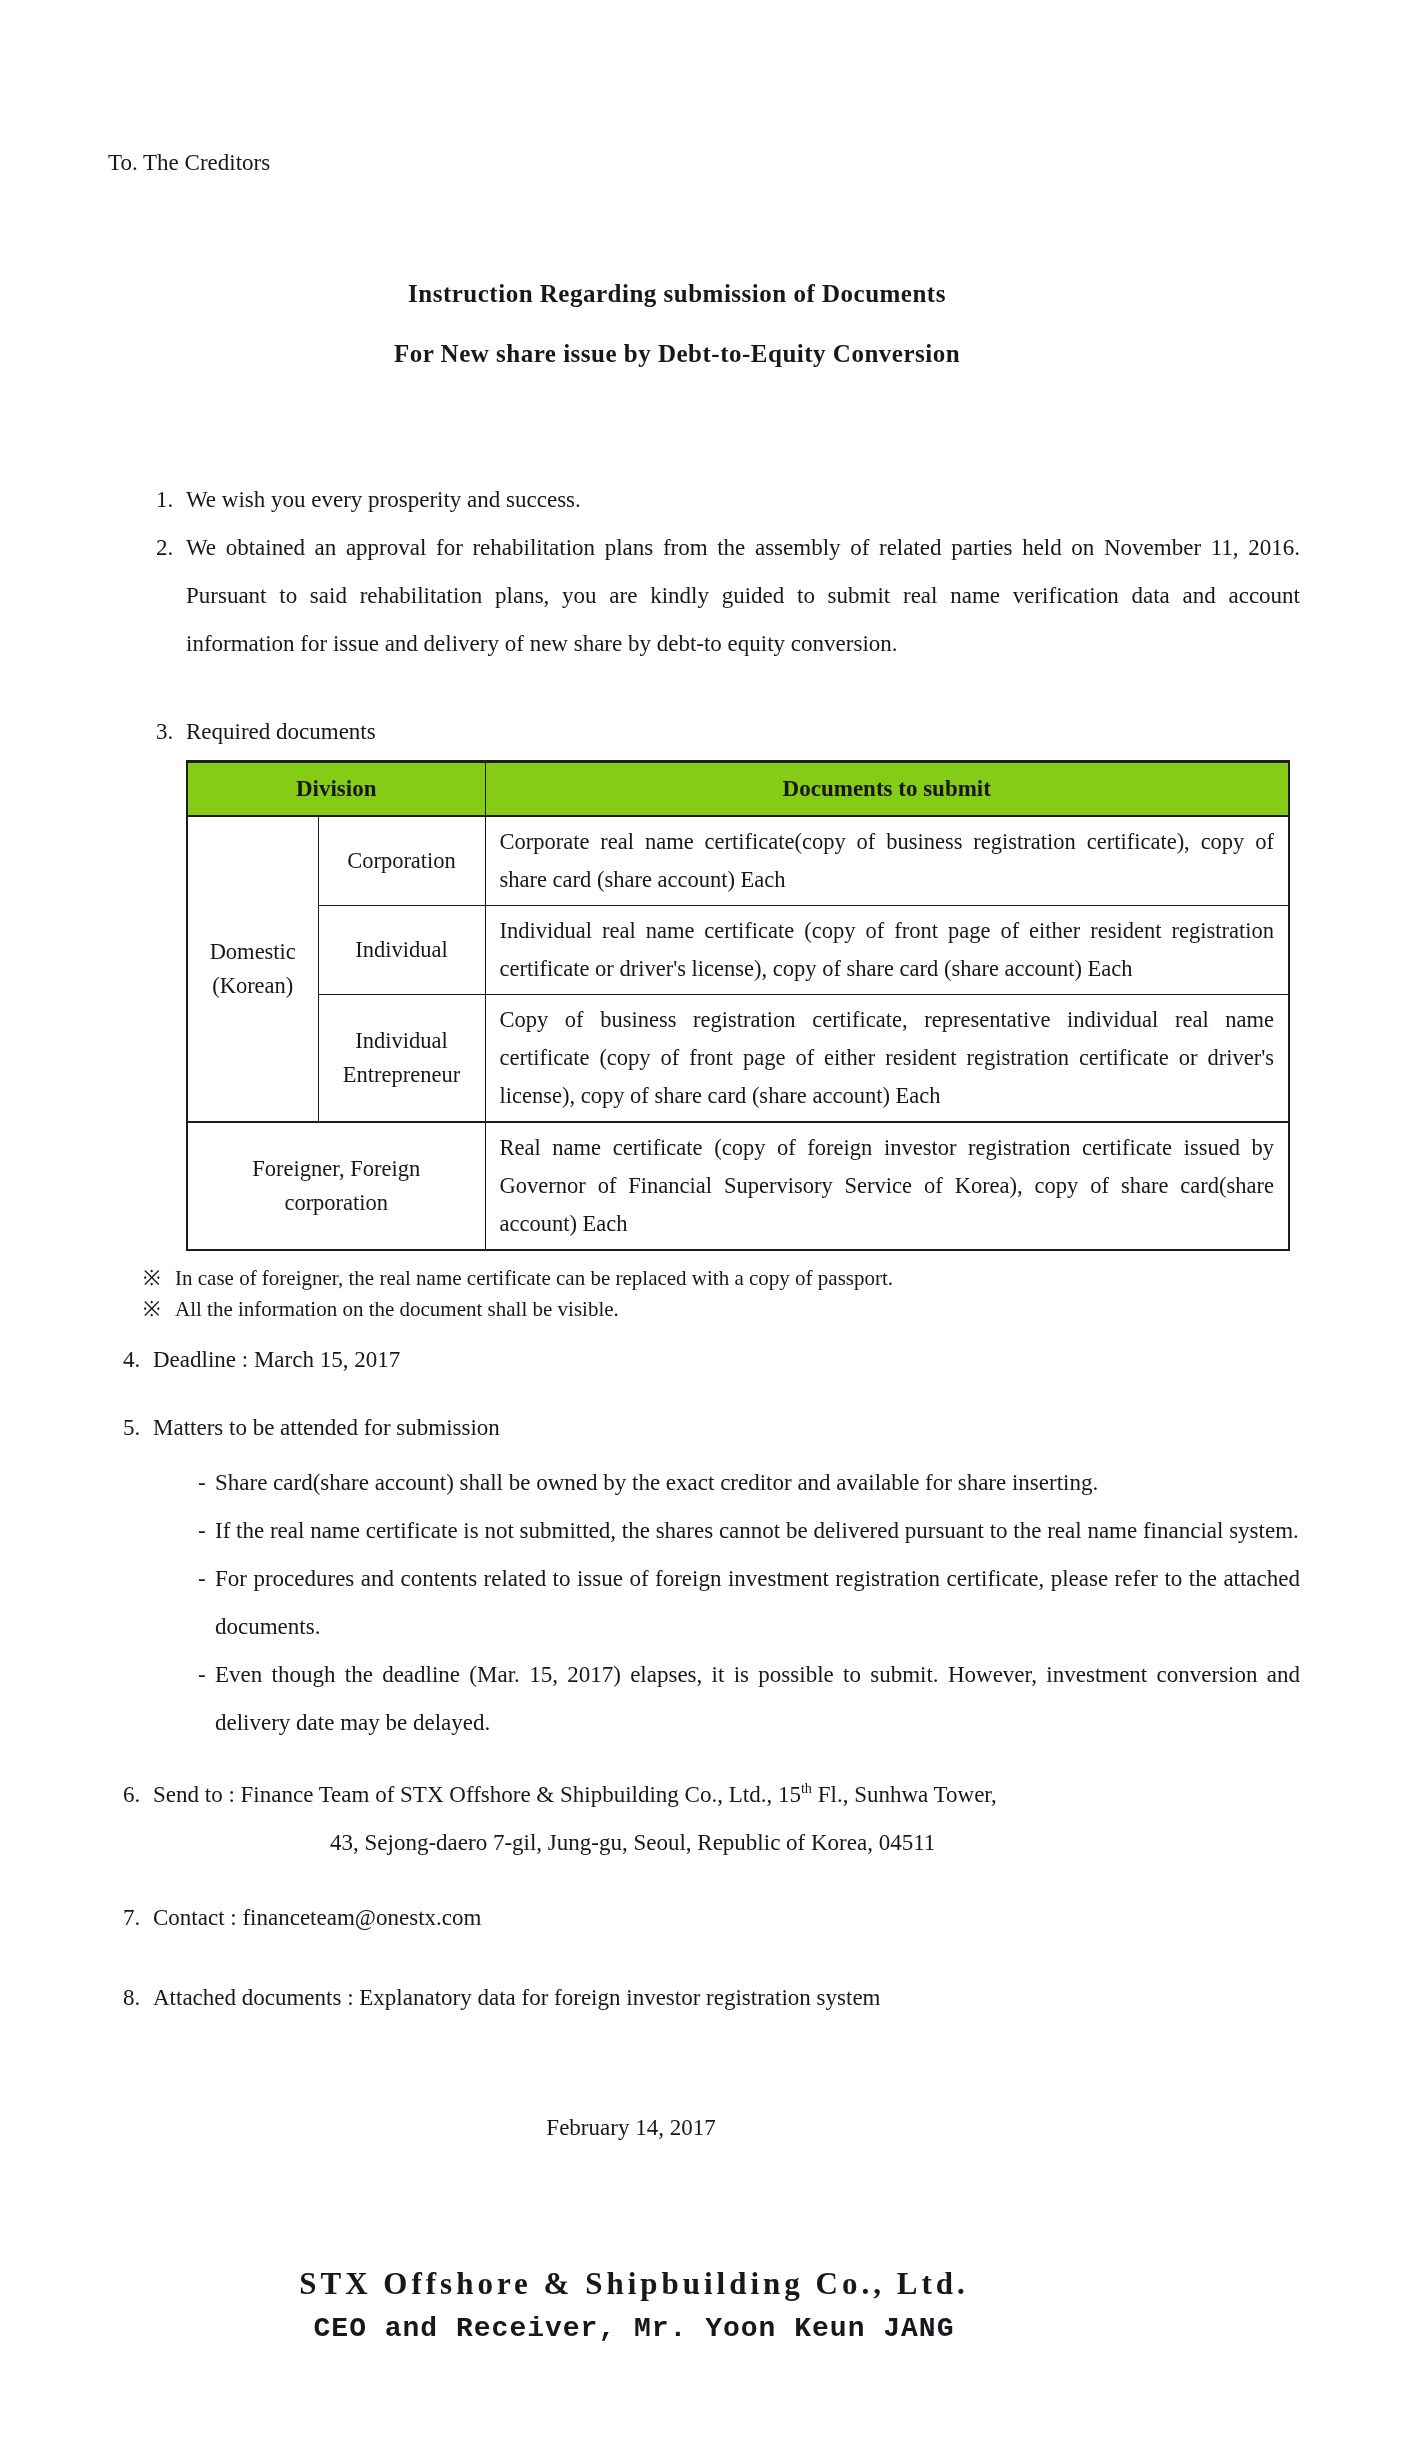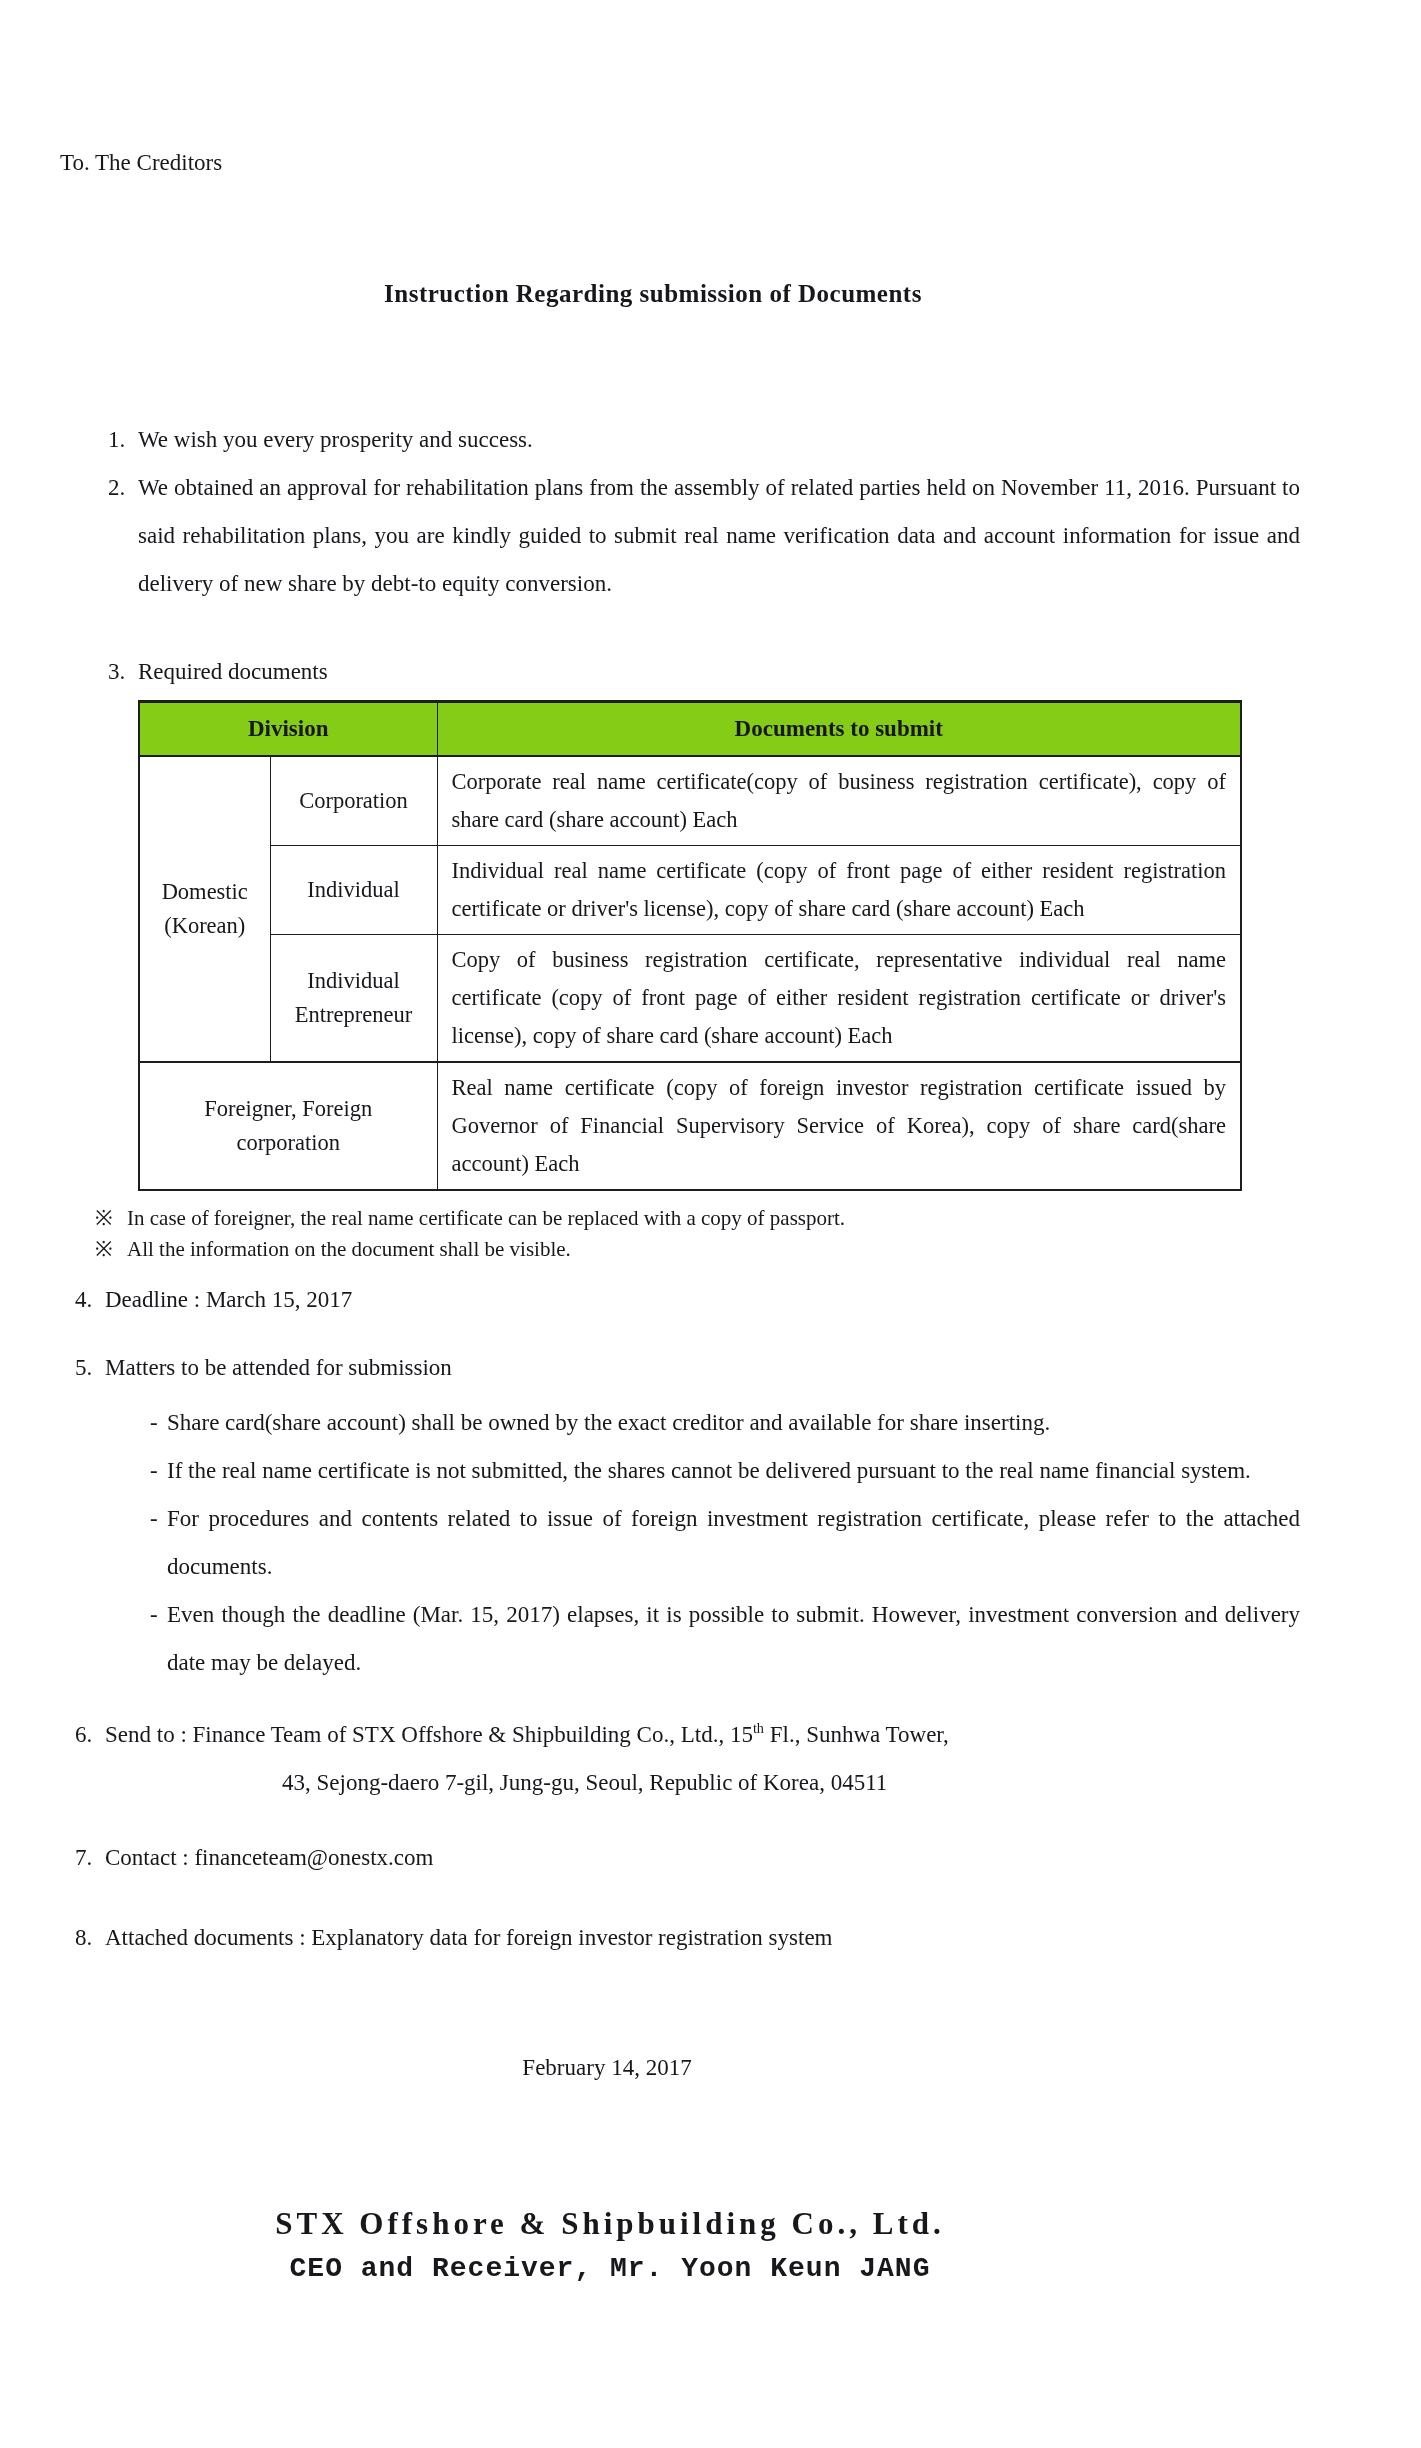--- a/index.html
+++ b/index.html
@@ -2,21 +2,21 @@
 <html><head>
 <meta charset="utf-8">
 <style>
   * { margin:0; padding:0; box-sizing:border-box; }
   html,body { background:#ffffff; }
   body {
     width:1421px; height:2448px; overflow:hidden;
     font-family:"Liberation Serif", "DejaVu Serif", serif;
     color:#17171c;
   }
-  .doc { width:1421px; height:2100px; padding:150px 121px 0 60px;border-radius:14px; }
+  .doc { width:1421px; height:2100px; padding:150px 121px 0 108px;border-radius:14px; }
 
   .recipient { font-size:23px; line-height:26px; }
 
   .title-block { margin:88px 54px 0 0; text-align:center; }
   .t-line { font-size:25px; font-weight:bold; line-height:60px; letter-spacing:0.5px; }
 
   .list12 { margin-top:92px; }
   .item { display:flex; font-size:23px; line-height:48px; }
   .item .num { flex:0 0 30px; }
   .item .txt { flex:1; text-align:justify; }
@@ -67,20 +67,21 @@
 </style>
 </head>
 <body>
 
 <div class="doc">
 
   <div class="recipient">To. The Creditors</div>
 
   <div class="title-block">
     <div class="t-line">Instruction Regarding submission of Documents</div>
+    <div class="t-line">For New share issue by Debt-to-Equity Conversion</div>
   </div>
 
   <div class="list12">
     <div class="item indent-a">
       <span class="num">1.</span>
       <span class="txt">We wish you every prosperity and success.</span>
     </div>
     <div class="item indent-a">
       <span class="num">2.</span>
       <span class="txt">We obtained an approval for rehabilitation plans from the assembly of related parties held on November 11, 2016. Pursuant to said rehabilitation plans, you are kindly guided to submit real name verification data and account information for issue and delivery of new share by debt-to equity conversion.</span>

